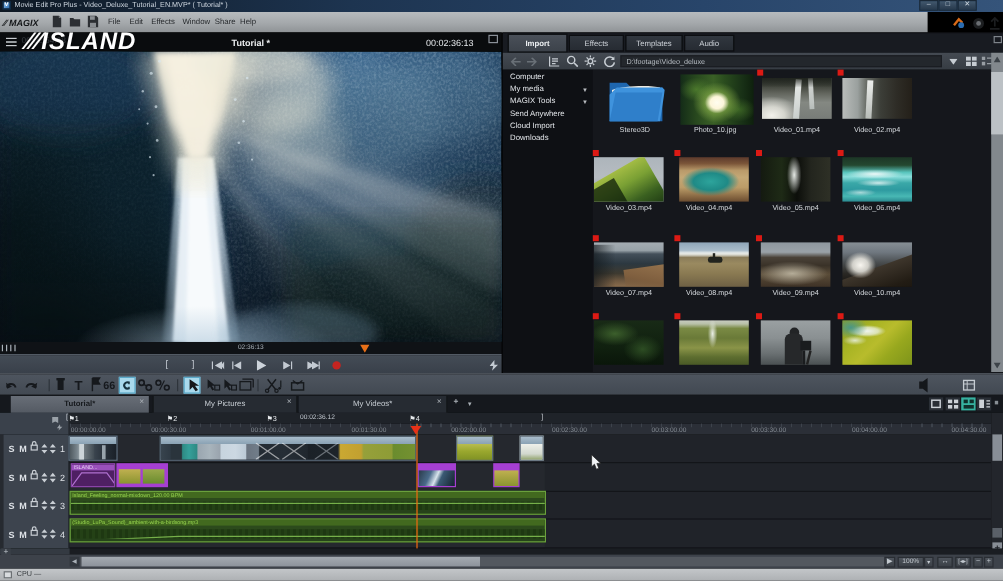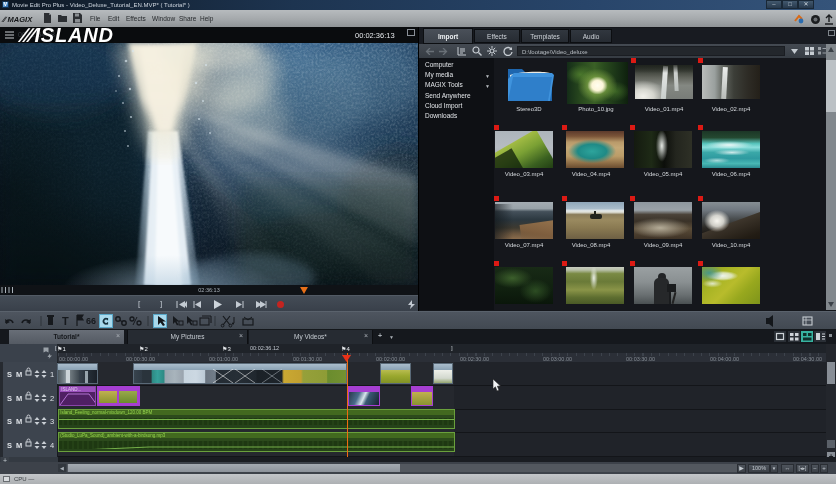--- a/index.html
+++ b/index.html
@@ -5,21 +5,21 @@
 html,body{margin:0;padding:0;}
 body{width:836px;height:484px;position:relative;overflow:hidden;background:#000;
   font-family:"Liberation Sans",sans-serif;-webkit-font-smoothing:antialiased;}
 .ab{position:absolute;}
 #titlebar{left:0;top:0;width:836px;height:10px;
   background:linear-gradient(90deg,#0e1823 0%,#1d3450 35%,#28456a 70%,#35547a 100%);}
 #titlebar .txt{left:12px;top:1.5px;font-size:6px;color:#cdd5de;white-space:nowrap;}
 #vicon{left:2px;top:1px;width:7px;height:7px;background:linear-gradient(135deg,#8ec2ee,#2a6cb0);border:1px solid #10304e;box-sizing:border-box;color:#fff;font-size:5px;line-height:5px;text-align:center;font-weight:bold;}
 .winbtn{top:0px;height:9px;border:1px solid #1a2836;box-sizing:border-box;
   background:linear-gradient(180deg,#42586e,#27394c);color:#cfd8e0;font-size:6px;line-height:7px;text-align:center;}
-#menubar{left:0;top:10px;width:836px;height:17px;
+#menubar{left:0;top:10px;width:773px;height:17px;
   background:linear-gradient(180deg,#b7bbbe 0%,#a4a8ab 55%,#8f9396 100%);}
 .menutext{top:5px;font-size:6.5px;color:#26292c;}
 #mglogo-small{left:3px;top:4.5px;font-size:7.5px;font-weight:bold;color:#141618;font-style:italic;}
 .mico{top:3px;width:9px;height:10px;}
 #monhead{left:0;top:27px;width:418px;height:16px;background:#0a0c0e;}
 #biglogo{left:22px;top:24px;font-size:20px;font-weight:bold;font-style:italic;color:#fff;z-index:30;letter-spacing:0.8px;text-shadow:0 1px 2px rgba(0,0,0,0.6);}
 #video{left:0;top:43px;width:418px;height:242px;background:#000;overflow:hidden;}
 #scrub{left:0;top:285px;width:418px;height:10px;background:#0f1216;}
 #transport{left:0;top:295px;width:418px;height:16px;background:linear-gradient(180deg,#444c56,#39404a);border-top:1px solid #525a64;box-sizing:border-box;}
 .tbtn{top:3px;color:#c3cad2;font-size:8px;line-height:10px;text-align:center;}
@@ -104,20 +104,21 @@
   <svg class="ab" style="left:824px;top:3.5px;width:10px;height:11px;" viewBox="0 0 10 11">
       <path d="M5 1v7M2 4l3-3 3 3M1 10h8" stroke="#1c1e20" stroke-width="1.4" fill="none"></path>
     </svg>
 </div>
 
 <div id="monhead" class="ab">
   <svg class="ab" style="left:5px;top:4px;width:9px;height:8px;" viewBox="0 0 9 8">
       <path d="M0 1h9M0 4h9M0 7h9" stroke="#c8ccd0" stroke-width="1.1"></path>
     </svg>
   <div class="ab" style="left:18px;top:4px;font-size:7px;color:#3a3f45;">00:02:54:18</div>
+  <div class="ab" style="left:0;top:4px;width:418px;text-align:center;font-size:7.5px;font-weight:bold;color:#eceef0;">Tutorial *</div>
   <div class="ab" style="left:355px;top:4px;font-size:7.5px;color:#e4e7ea;">00:02:36:13</div>
   <div class="ab" style="left:407px;top:2px;width:6px;height:5px;border:1px solid #8a9098;"></div>
 </div>
 <div id="biglogo" class="ab">∕∕∕ISLAND</div>
 
 <div id="video" class="ab">
 <svg width="418" height="242" viewBox="0 0 418 242">
 <defs>
 <filter id="fol" x="0" y="0" width="100%" height="100%">
   <feTurbulence type="fractalNoise" baseFrequency="0.5 0.42" numOctaves="3" seed="11" result="n"></feTurbulence>

